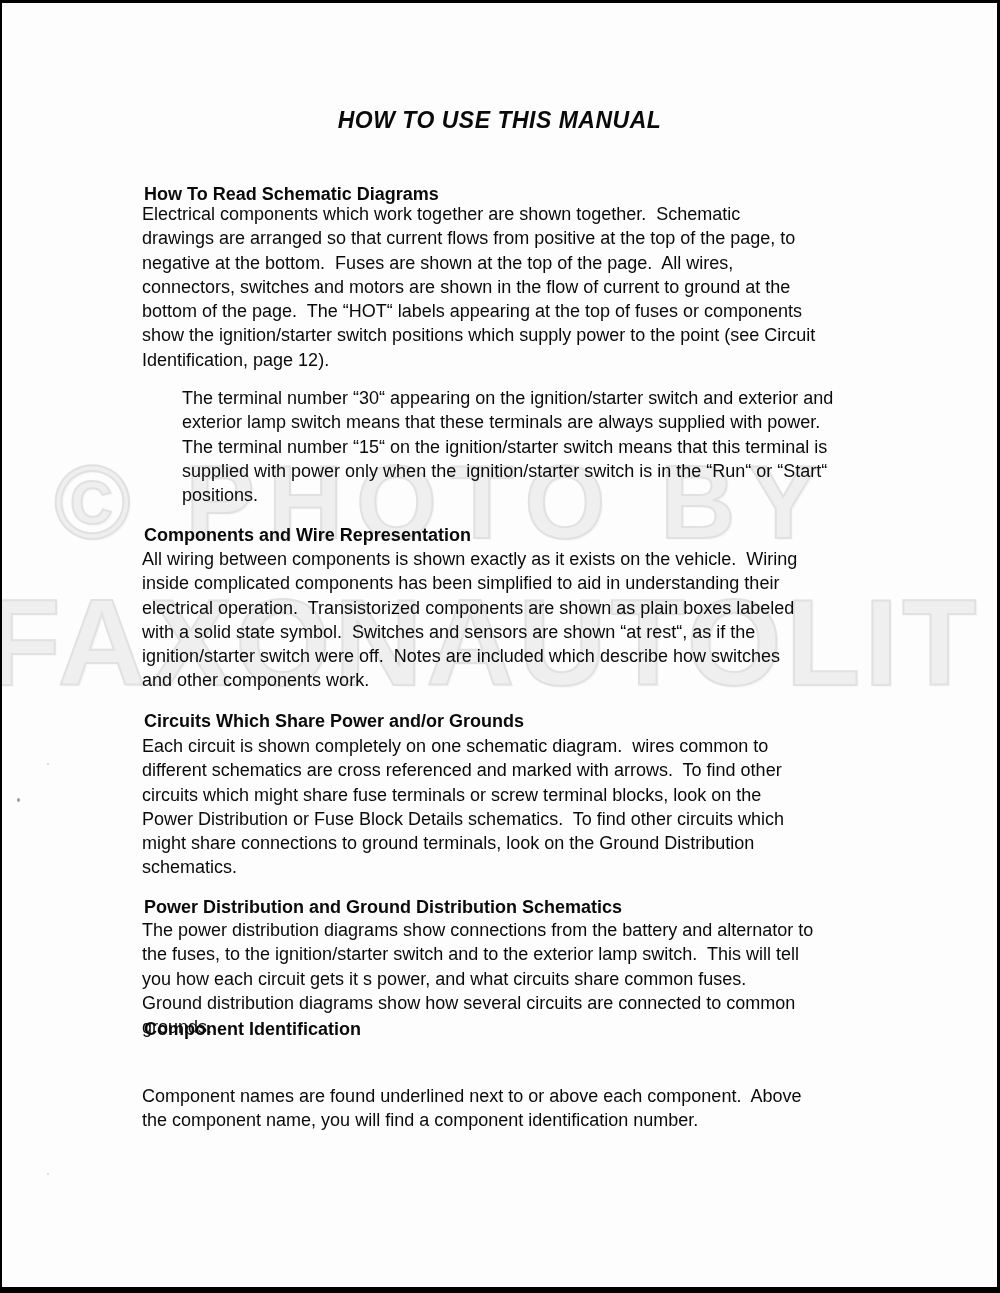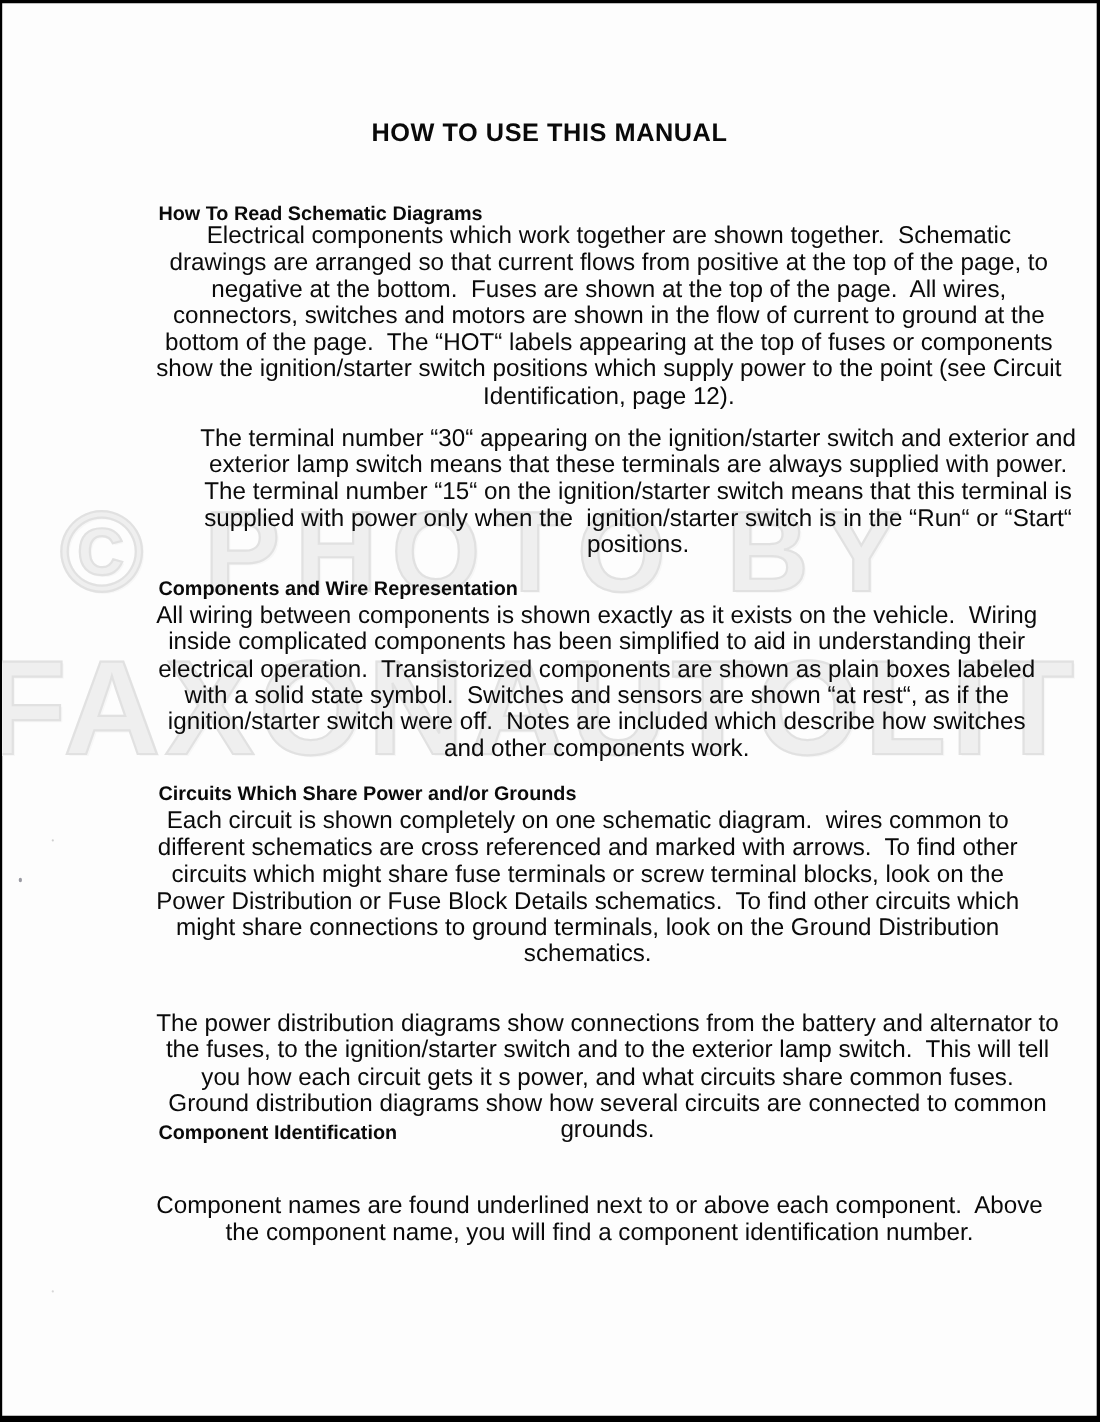--- a/index.html
+++ b/index.html
@@ -48,37 +48,37 @@
     position: absolute;
     top: 104px;
     left: 0;
     width: 100%;
     text-align: center;
     font-size: 23px;
     font-weight: bold;
     letter-spacing: 0.5px;
     white-space: pre;
     z-index: 2;
+    font-style: italic;
   }
   .sec-heading {
     position: absolute;
     left: 142px;
     font-size: 18px;
     font-weight: bold;
     white-space: pre;
     z-index: 2;
   }
   .sec-para {
     position: absolute;
     left: 140px;
-    font-size: 22px;
+    font-size: 18px;
     line-height: 24.3px;
     white-space: pre;
     z-index: 2;
-    text-align: center;
   }
   .h-0 { top: 181px; }
   .p-0a { top: 199px; }
   .p-0b { top: 383px; margin-left: 40px; }
   .h-1 { top: 522px; }
   .p-1 { top: 544px; }
   .h-2 { top: 708px; }
   .p-2 { top: 731px; }
   .h-3 { top: 894px; }
   .p-3 { top: 915px; }
@@ -130,20 +130,21 @@
 and other components work.</div>
 
   <div class="sec-heading h-2">Circuits Which Share Power and/or Grounds</div>
   <div class="sec-para p-2">Each circuit is shown completely on one schematic diagram.  wires common to
 different schematics are cross referenced and marked with arrows.  To find other
 circuits which might share fuse terminals or screw terminal blocks, look on the
 Power Distribution or Fuse Block Details schematics.  To find other circuits which
 might share connections to ground terminals, look on the Ground Distribution
 schematics.</div>
 
+  <div class="sec-heading h-3">Power Distribution and Ground Distribution Schematics</div>
   <div class="sec-para p-3">The power distribution diagrams show connections from the battery and alternator to
 the fuses, to the ignition/starter switch and to the exterior lamp switch.  This will tell
 you how each circuit gets it s power, and what circuits share common fuses.
 Ground distribution diagrams show how several circuits are connected to common
 grounds.</div>
 
   <div class="sec-heading h-4">Component Identification</div>
   <div class="sec-para p-4">Component names are found underlined next to or above each component.  Above
 the component name, you will find a component identification number.</div>
 

